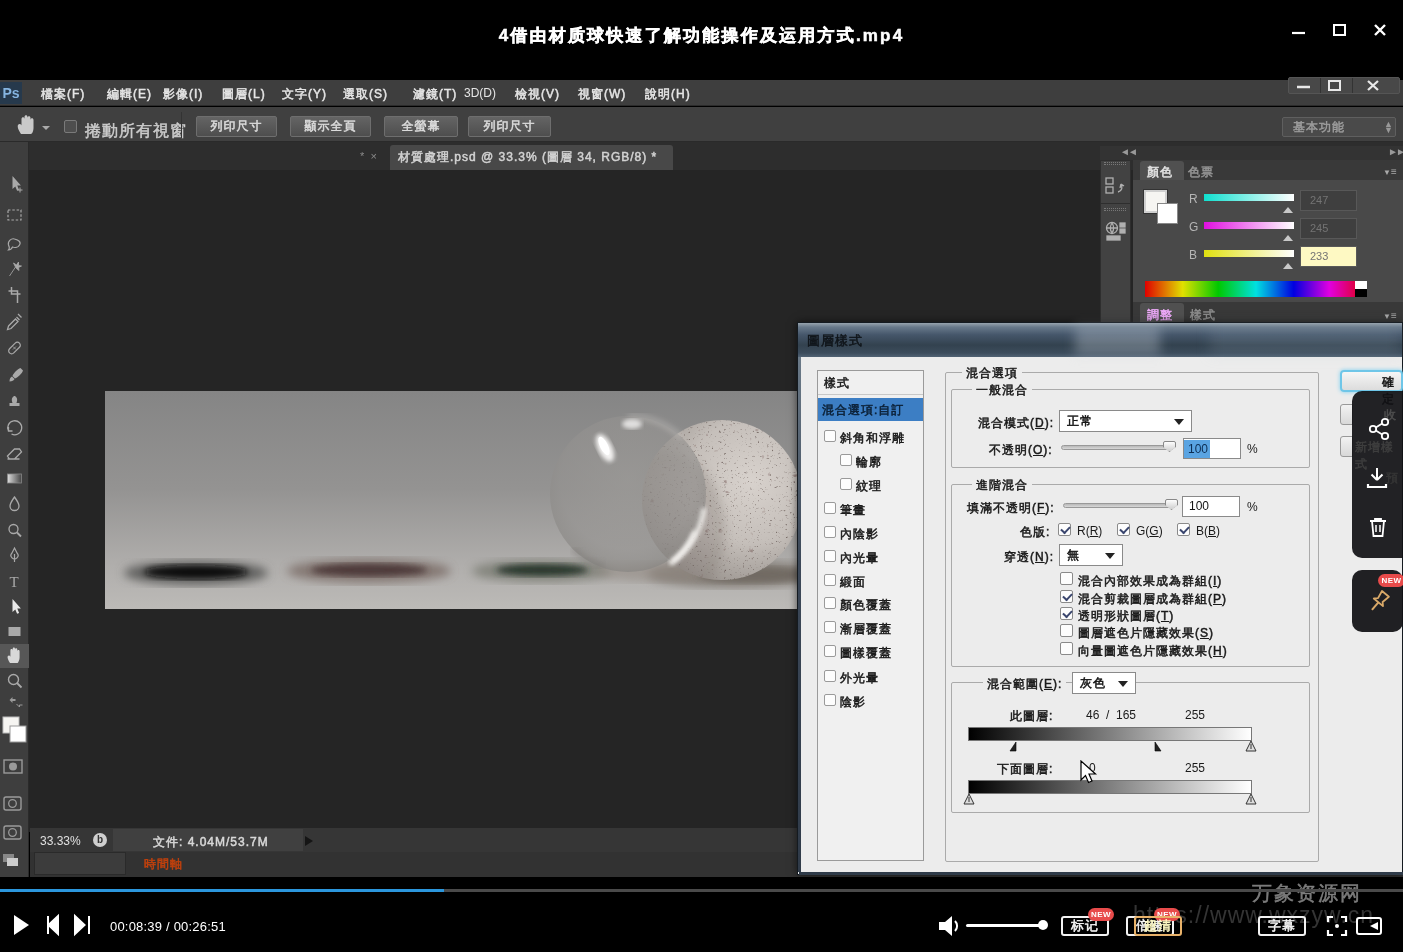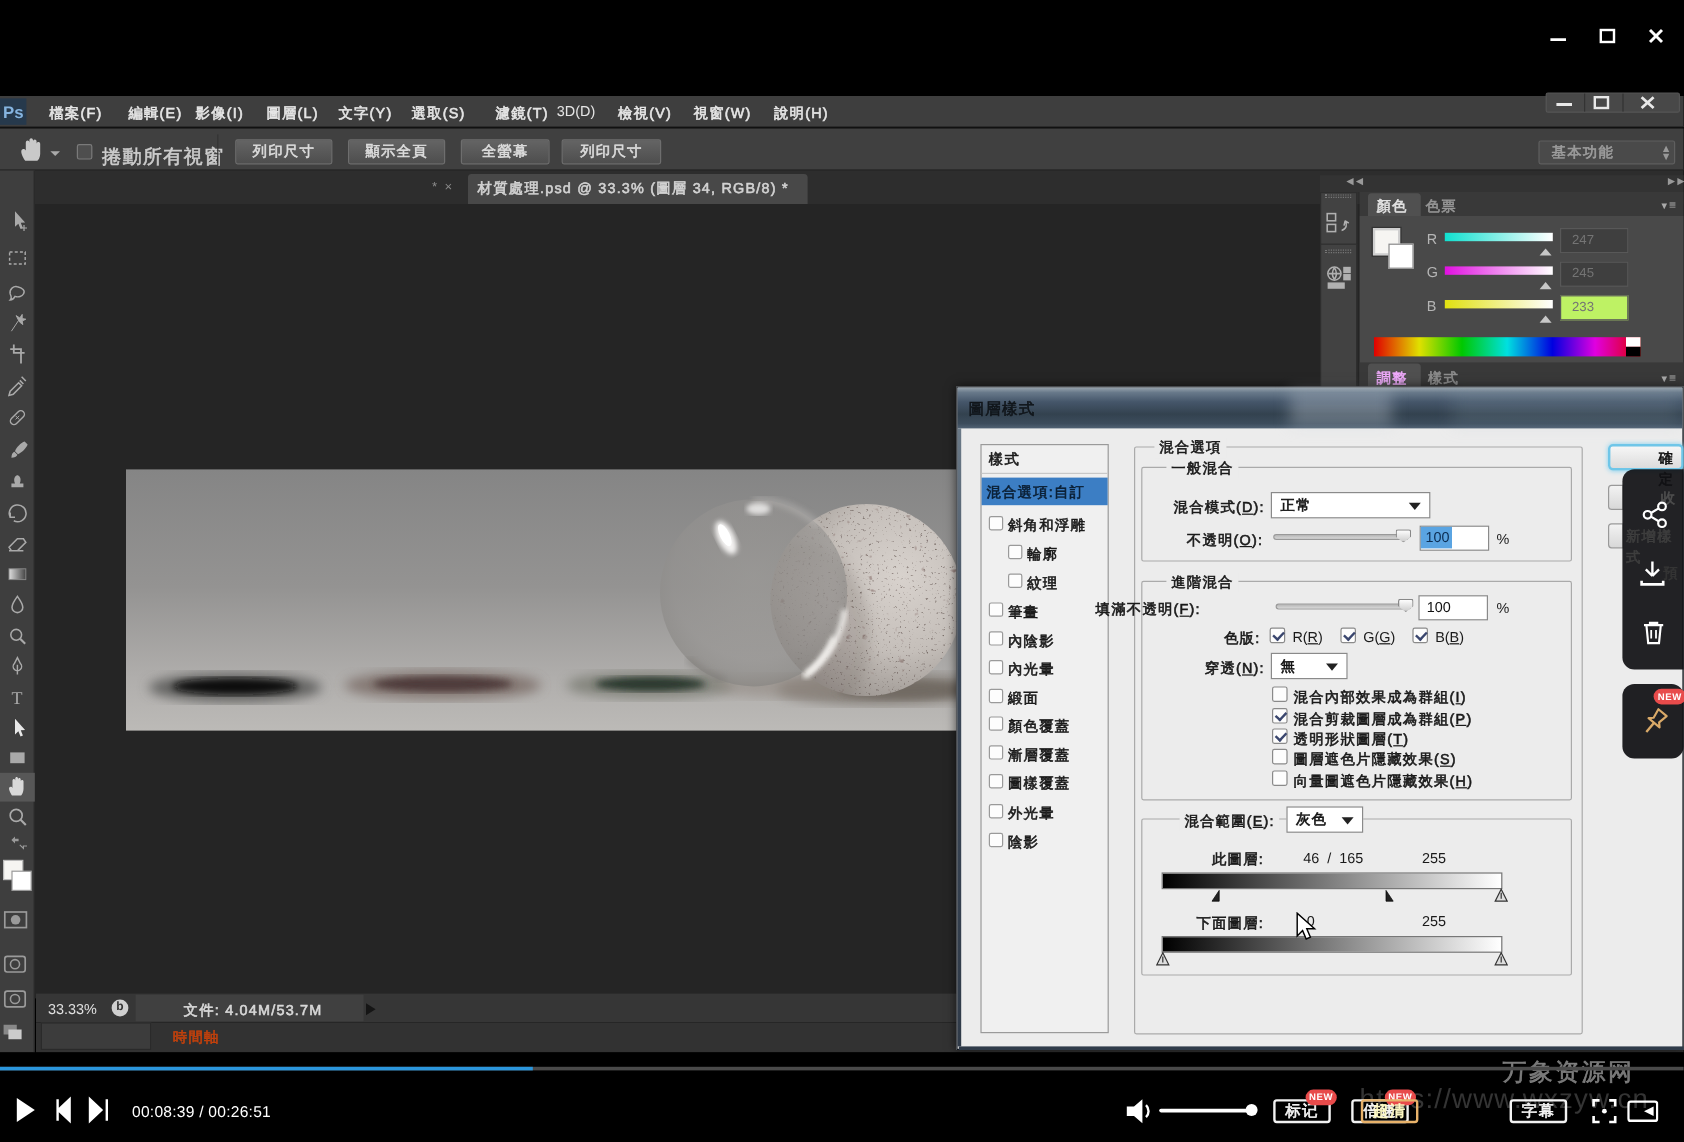--- a/index.html
+++ b/index.html
@@ -16,20 +16,21 @@
 .litx{position:absolute;left:840px;font-size:12px;color:#1a1a1a;white-space:nowrap}
 .ddn{position:absolute;height:22px;background:#fff;border:1px solid #8a8a8a;font-size:12px;color:#111;line-height:20px;padding-left:7px}
 .ddn:after{content:"";position:absolute;right:7px;top:8px;border:5px solid transparent;border-top:6px solid #222}
 .slider{position:absolute;height:5px;background:linear-gradient(#b8b8b8,#d8d8d8);border:1px solid #999;border-radius:3px}
 .shandle{position:absolute;width:13px;height:11px;background:linear-gradient(#fdfdfd,#cfcfcf);border:1px solid #888;border-radius:2px 2px 5px 5px;clip-path:polygon(0 0,100% 0,100% 55%,50% 100%,0 55%)}
 .vbtn{position:absolute;top:916px;width:48px;height:20px;border:2px solid #f2f2f2;border-radius:3px;color:#f5f5f5;font-size:13px;text-align:center;line-height:16px}
 .newb{position:absolute;top:908px;width:26px;height:13px;background:#e84b4b;border-radius:7px;color:#fff;font-size:8px;font-weight:bold;text-align:center;line-height:13px;letter-spacing:.5px}
 </style></head><body>
 <div id="root">
 
+<div class="abs cjk" style="left:0;top:24px;width:1403px;text-align:center;color:#fff;font-size:17px;font-weight:bold;letter-spacing:2.2px">4借由材质球快速了解功能操作及运用方式.mp4</div>
 <svg class="abs" style="left:1285px;top:20px" width="110" height="22" viewBox="0 0 110 22">
 <path d="M7 13h13" stroke="#fff" stroke-width="2.2"></path>
 <rect x="49" y="5" width="11" height="10" fill="none" stroke="#fff" stroke-width="2"></rect>
 <path d="M90 5l10 10M100 5l-10 10" stroke="#fff" stroke-width="2.4"></path>
 </svg>
 
 <div class="abs" style="left:0;top:80px;width:1403px;height:26px;background:#3e3e3e;border-bottom:1px solid #2b2b2b"></div>
 <div class="abs" style="left:0;top:82px;width:22px;height:22px;background:#26394c;color:#85b4e0;font-weight:bold;font-size:14px;text-align:center;line-height:22px">Ps</div>
 <div class="mitem cjk" style="left:41px">檔案(F)</div>
 <div class="mitem cjk" style="left:107px">編輯(E)</div>
@@ -272,21 +273,21 @@
 <div class="abs" style="left:1204px;top:194px;width:90px;height:7px;background:linear-gradient(to right,#10e0cf,#fff)"></div>
 <div class="abs" style="left:1283px;top:202px;width:0;height:0;border:5px solid transparent;border-bottom:6px solid #c8c8c8"></div>
 <div class="abs" style="left:1300px;top:190px;width:57px;height:21px;background:#3f3f3f;border:1px solid #585858;color:#747474;font-size:11px;line-height:19px;padding-left:9px">247</div>
 <div class="abs" style="left:1189px;top:220px;font-size:12px;color:#b5b5b5">G</div>
 <div class="abs" style="left:1204px;top:222px;width:90px;height:7px;background:linear-gradient(to right,#e010e0,#fff)"></div>
 <div class="abs" style="left:1283px;top:230px;width:0;height:0;border:5px solid transparent;border-bottom:6px solid #c8c8c8"></div>
 <div class="abs" style="left:1300px;top:218px;width:57px;height:21px;background:#3f3f3f;border:1px solid #585858;color:#747474;font-size:11px;line-height:19px;padding-left:9px">245</div>
 <div class="abs" style="left:1189px;top:248px;font-size:12px;color:#b5b5b5">B</div>
 <div class="abs" style="left:1204px;top:250px;width:90px;height:7px;background:linear-gradient(to right,#e0e010,#fff)"></div>
 <div class="abs" style="left:1283px;top:258px;width:0;height:0;border:5px solid transparent;border-bottom:6px solid #c8c8c8"></div>
-<div class="abs" style="left:1300px;top:246px;width:57px;height:21px;background:#bef264;border:1px solid #585858;color:#747474;font-size:11px;line-height:19px;padding-left:9px">233</div>
+<div class="abs" style="left:1300px;top:246px;width:57px;height:21px;background:#fef9c3;border:1px solid #585858;color:#747474;font-size:11px;line-height:19px;padding-left:9px">233</div>
 <div class="abs" style="left:1145px;top:281px;width:222px;height:16px;background:linear-gradient(to right,#e00000,#e0e000 17%,#00c800 33%,#00e0e0 50%,#0000e0 67%,#e000e0 83%,#e00000)"></div>
 <div class="abs" style="left:1355px;top:281px;width:12px;height:8px;background:#fff"></div>
 <div class="abs" style="left:1355px;top:289px;width:12px;height:8px;background:#000"></div>
 
 <div class="abs" style="left:1133px;top:302px;width:270px;height:23px;background:#393939"></div>
 <div class="abs" style="left:1140px;top:303px;width:44px;height:22px;background:#505050;border-radius:3px 3px 0 0"></div>
 <div class="abs cjk" style="left:1147px;top:307px;font-size:12px;color:#f0abfc">調整</div>
 <div class="abs cjk" style="left:1190px;top:307px;font-size:12px;color:#8e8e8e">樣式</div>
 <div class="abs" style="left:1383px;top:310px;color:#aaa;font-size:8px">▼<span style="font-size:10px;letter-spacing:-1px">≡</span></div>
 
@@ -347,21 +348,21 @@
 <div class="pslab cjk" style="left:978px;top:415px">混合模式(<u>D</u>):</div>
 <div class="ddn cjk" style="left:1059px;top:410px;width:133px">正常</div>
 <div class="pslab cjk" style="left:989px;top:442px">不透明(<u>O</u>):</div>
 <div class="slider" style="left:1061px;top:445px;width:113px"></div>
 <div class="shandle" style="left:1163px;top:441px"></div>
 <div class="abs" style="left:1183px;top:438px;width:58px;height:21px;background:#fff;border:1px solid #8a8a8a"><span style="background:#5aa4e2;color:#0c2d52;font-size:12px;line-height:19px;padding:2px 2px 2px 4px">100</span></div>
 <div class="pslab" style="left:1247px;top:442px">%</div>
 
 <div class="fs" style="left:951px;top:484px;width:359px;height:183px"></div>
 <div class="fslab cjk" style="left:972px;top:477px">進階混合</div>
-<div class="pslab cjk" style="left:913px;top:500px">填滿不透明(<u>F</u>):</div>
+<div class="pslab cjk" style="left:967px;top:500px">填滿不透明(<u>F</u>):</div>
 <div class="slider" style="left:1063px;top:503px;width:113px"></div>
 <div class="shandle" style="left:1165px;top:499px"></div>
 <div class="abs" style="left:1182px;top:496px;width:58px;height:21px;background:#fff;border:1px solid #8a8a8a;font-size:12px;color:#111;line-height:19px;padding-left:6px">100</div>
 <div class="pslab" style="left:1247px;top:500px">%</div>
 <div class="pslab cjk" style="left:1020px;top:524px">色版:</div>
 <div class="cb ck" style="left:1058px;top:523px"></div>
     <div class="pslab" style="left:1077px;top:524px">R(<u>R</u>)</div>
 <div class="cb ck" style="left:1117px;top:523px"></div>
     <div class="pslab" style="left:1136px;top:524px">G(<u>G</u>)</div>
 <div class="cb ck" style="left:1177px;top:523px"></div>

